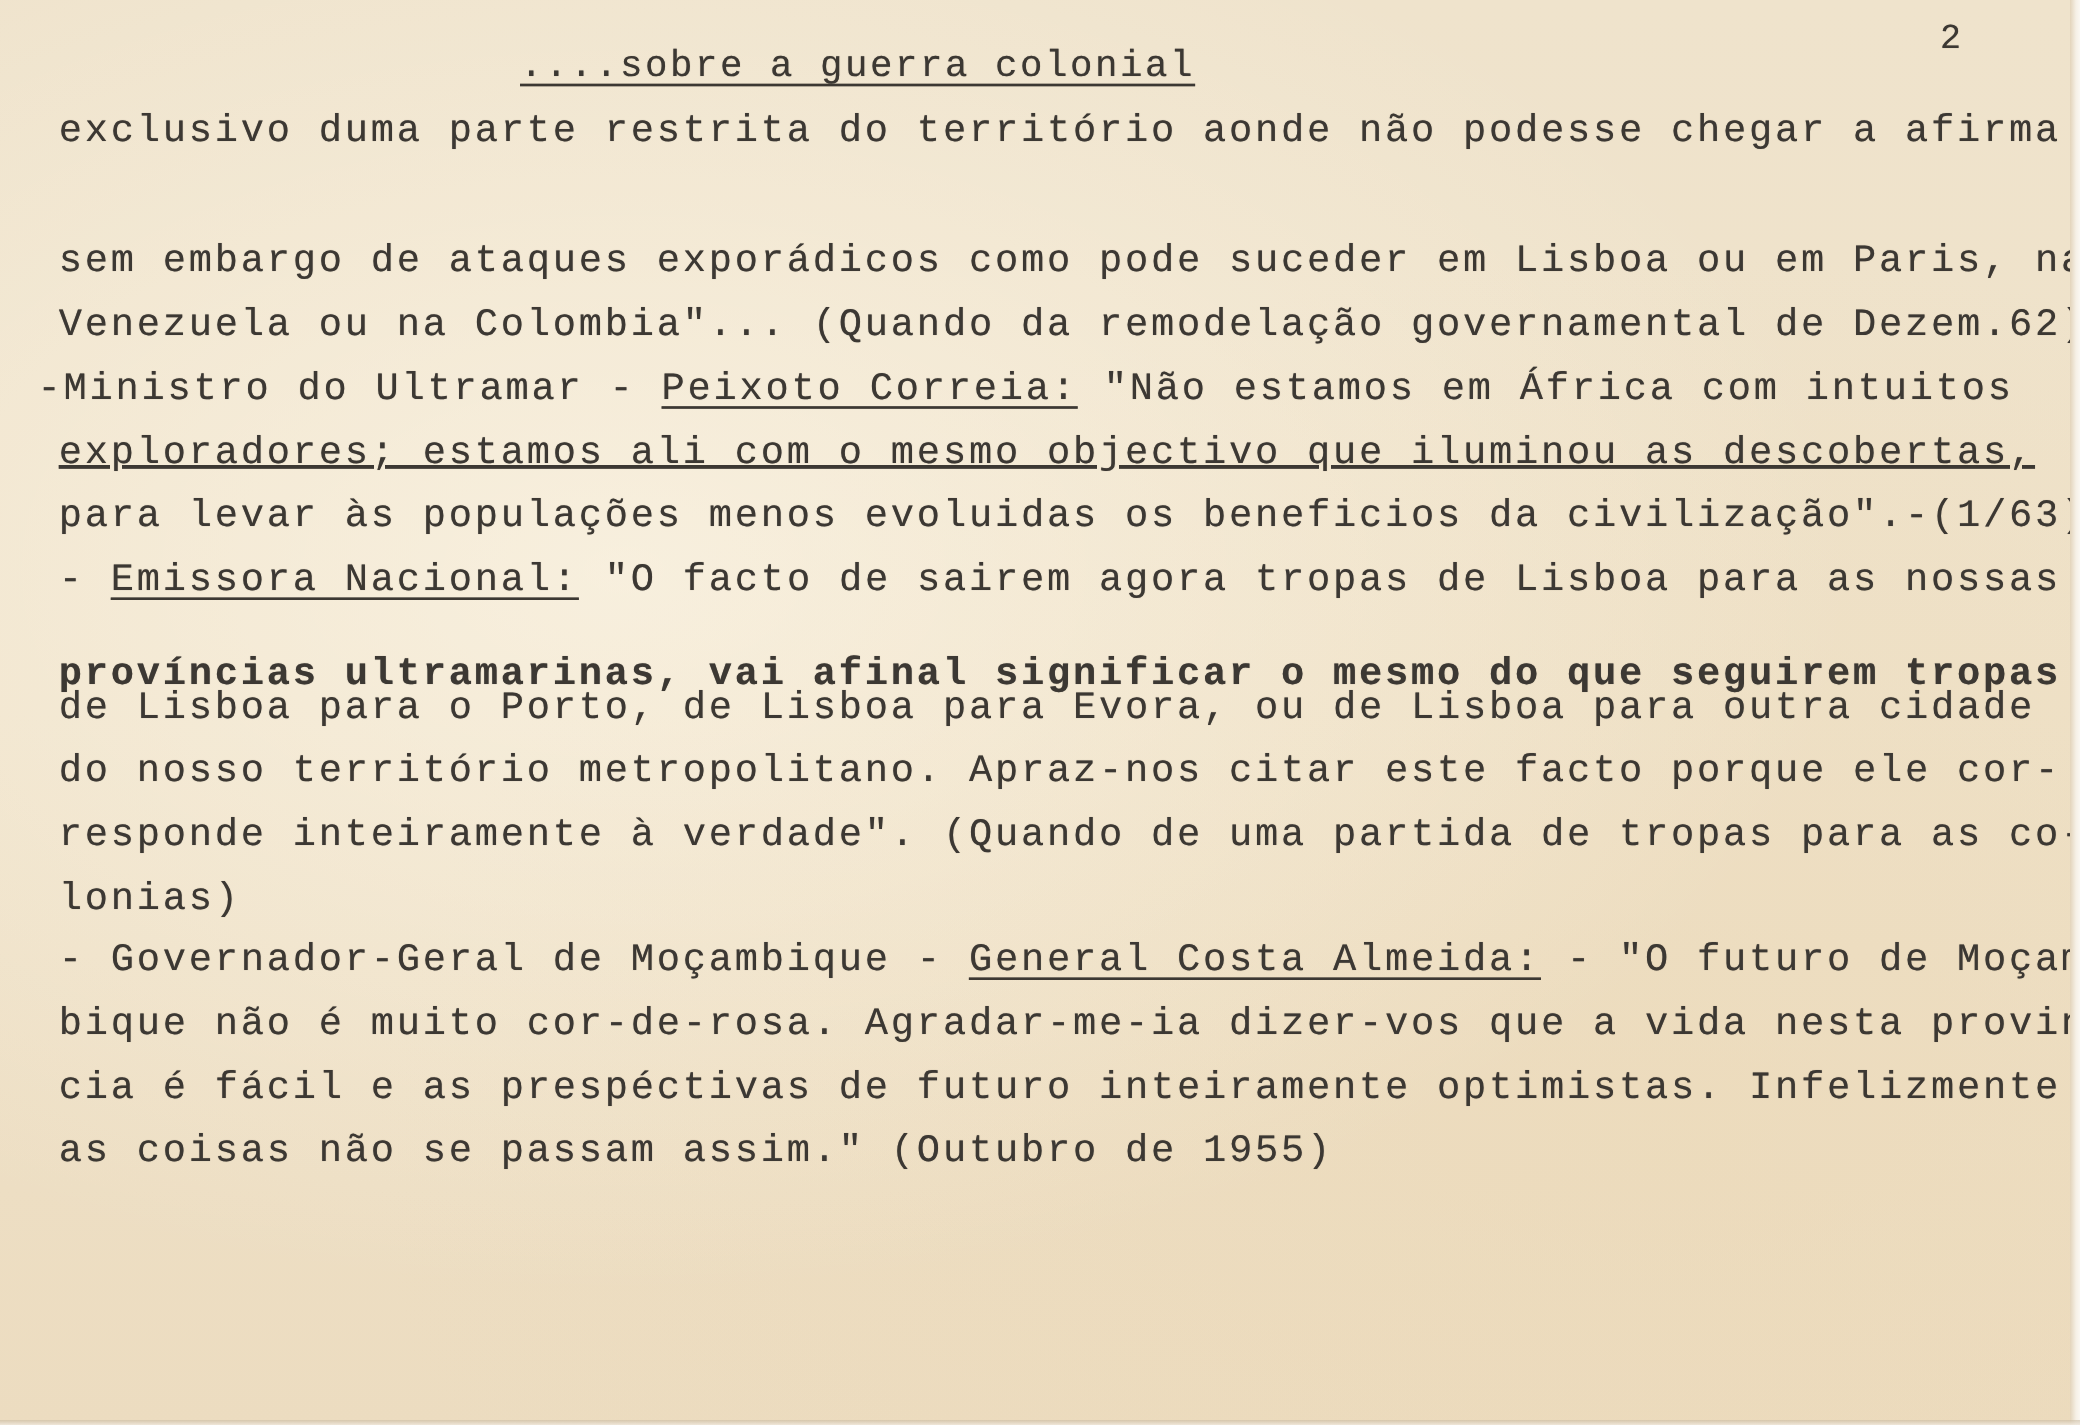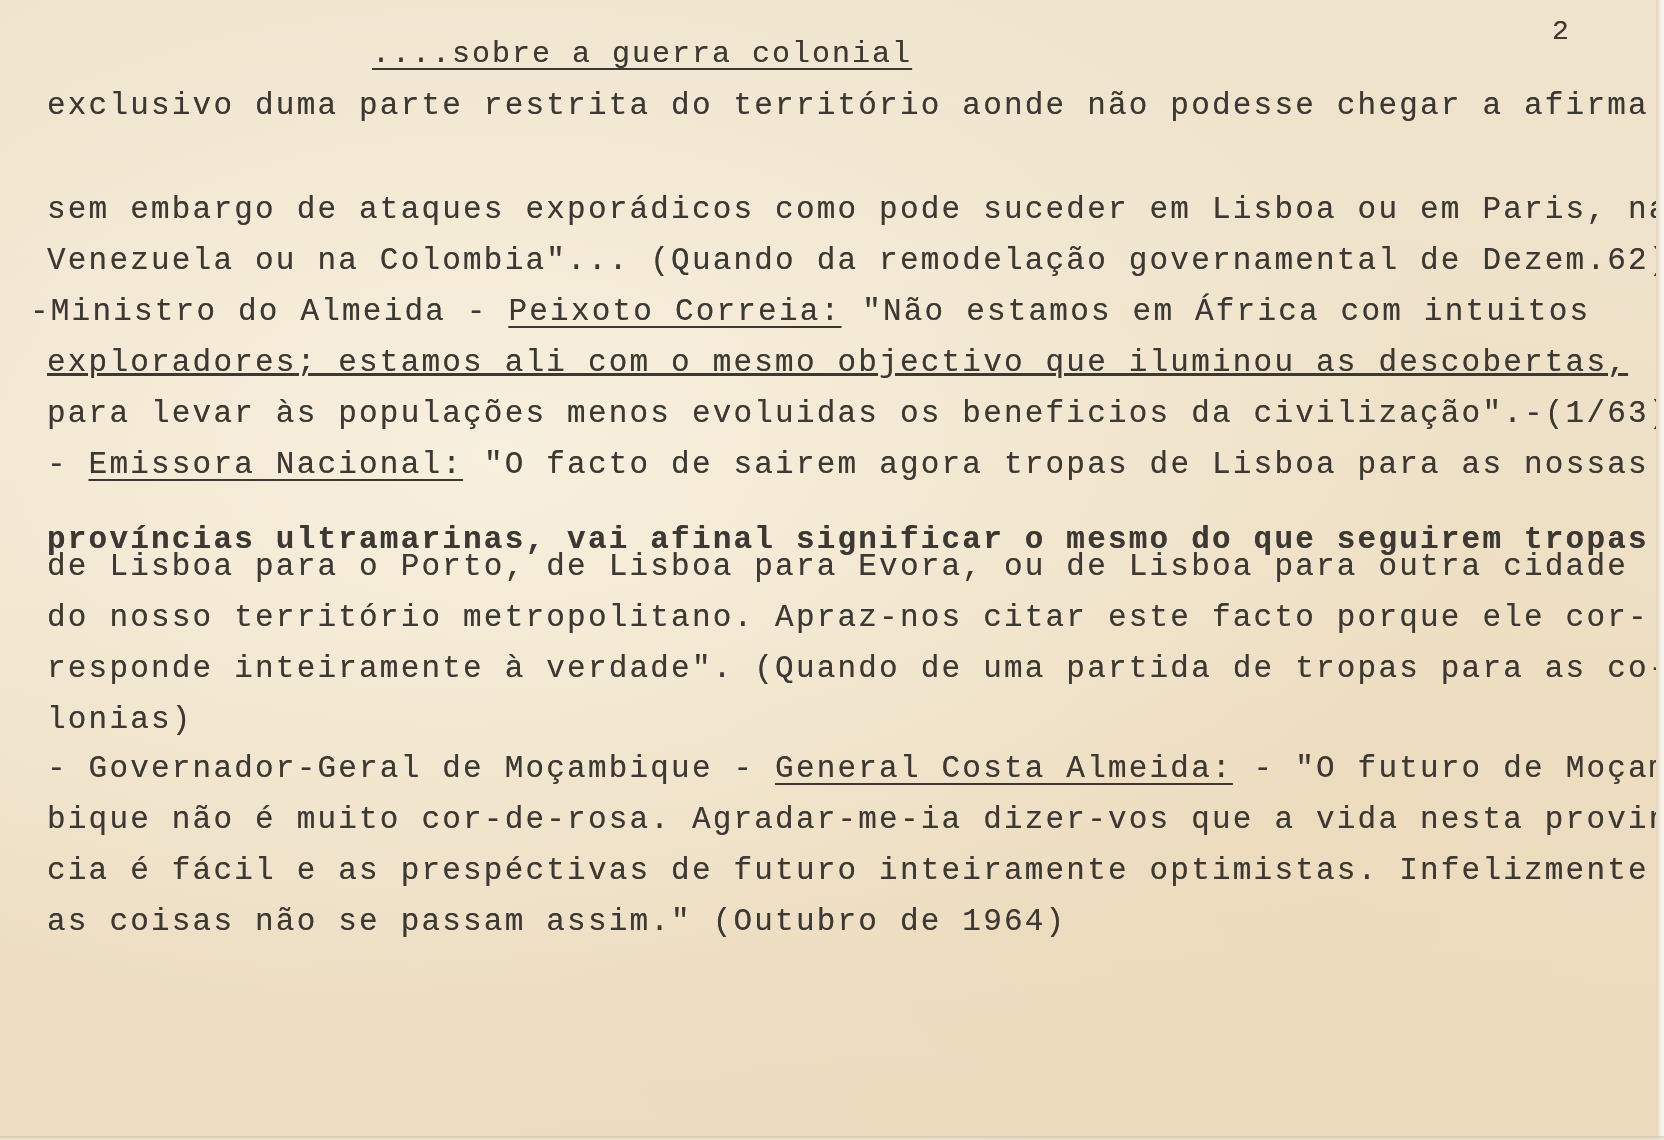--- a/index.html
+++ b/index.html
@@ -47,20 +47,21 @@
       text-shadow: 0 0 0.6px rgba(40,36,32,0.55);
     }
     .u {
       text-decoration: underline;
       text-decoration-thickness: 2px;
       text-underline-offset: 6px;
     }
     .title {
       font-size: 30px;
       letter-spacing: 2px;
+      margin-left: 44px;
     }
     .page-num {
       font-size: 28px;
       letter-spacing: 0;
     }
     .strike-block {
       display: inline-block;
       width: 36px;
       height: 14px;
       background: repeating-linear-gradient(90deg, #2e2a26 0 5px, #5a534b 5px 7px);
@@ -77,21 +78,21 @@
 
   <div class="line title u" style="left:372px; top:36px;">....sobre a guerra colonial</div>
 
   <div class="line" style="left:47px; top:88px;text-align:center;">exclusivo duma parte restrita do território aonde não podesse chegar a afirma</div>
 
 
   <div class="line" style="left:47px; top:192px;">sem embargo de ataques exporádicos como pode suceder em Lisboa ou em Paris, na</div>
 
   <div class="line" style="left:47px; top:243px;">Venezuela ou na Colombia"... (Quando da remodelação governamental de Dezem.62)</div>
 
-  <div class="line" style="left:30px; top:294px;"><span>-Ministro do Almeida - </span><span class="u">Peixoto Correia:</span><span> "Não estamos em África com intuitos</span></div>
+  <div class="line" style="left:30px; top:294px;"><span>-Ministro do Ultramar - </span><span class="u">Peixoto Correia:</span><span> "Não estamos em África com intuitos</span></div>
 
   <div class="line" style="left:47px; top:345px;text-decoration:underline;">exploradores; estamos ali com o mesmo objectivo que iluminou as descobertas,</div>
 
   <div class="line" style="left:47px; top:396px;">para levar às populações menos evoluidas os beneficios da civilização".-(1/63)</div>
 
   <div class="line" style="left:47px; top:447px;"><span>- </span><span class="u">Emissora Nacional:</span><span> "O facto de sairem agora tropas de Lisboa para as nossas</span></div>
 
   <div class="line" style="left:47px; top:522px;font-weight:bold;">províncias ultramarinas, vai afinal significar o mesmo do que seguirem tropas</div>
 
   <div class="line" style="left:47px; top:600px;">do nosso território metropolitano. Apraz-nos citar este facto porque ele cor-</div>
@@ -101,17 +102,17 @@
   <div class="line" style="left:47px; top:651px;">responde inteiramente à verdade". (Quando de uma partida de tropas para as co-</div>
 
   <div class="line" style="left:47px; top:702px;">lonias)</div>
 
   <div class="line" style="left:47px; top:751px;"><span>- Governador-Geral de Moçambique - </span><span class="u">General Costa Almeida:</span><span> - "O futuro de Moçam</span></div>
 
   <div class="line" style="left:47px; top:802px;">bique não é muito cor-de-rosa. Agradar-me-ia dizer-vos que a vida nesta provin</div>
 
   <div class="line" style="left:47px; top:853px;">cia é fácil e as prespéctivas de futuro inteiramente optimistas. Infelizmente</div>
 
-  <div class="line" style="left:47px; top:904px;">as coisas não se passam assim." (Outubro de 1964)</div>
+  <div class="line" style="left:47px; top:904px;">as coisas não se passam assim." (Outubro de 1955)</div>
 
   <div class="right-edge"></div>
   <div class="bottom-edge"></div>
 </div>
 
 </body></html>

